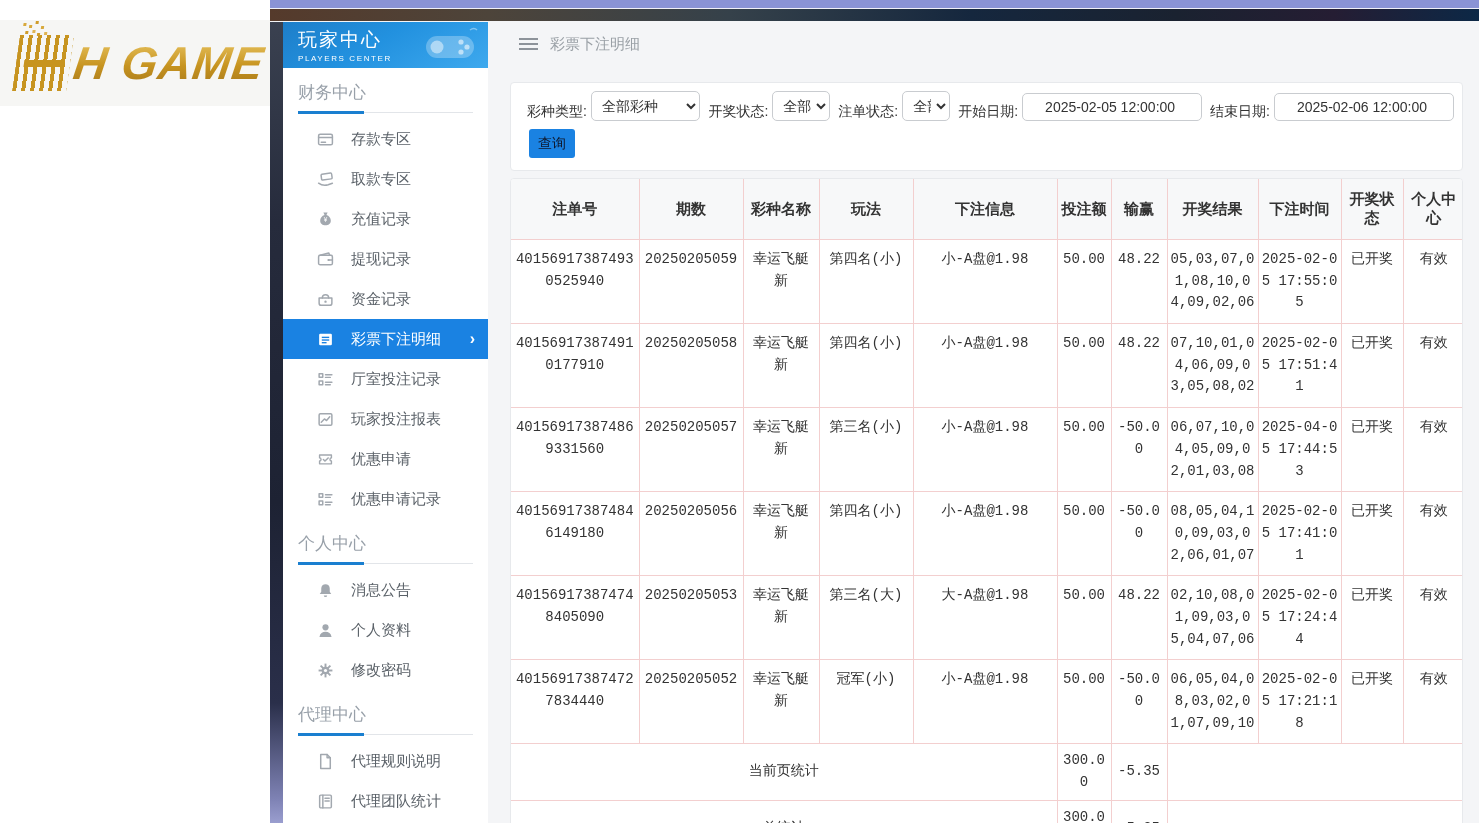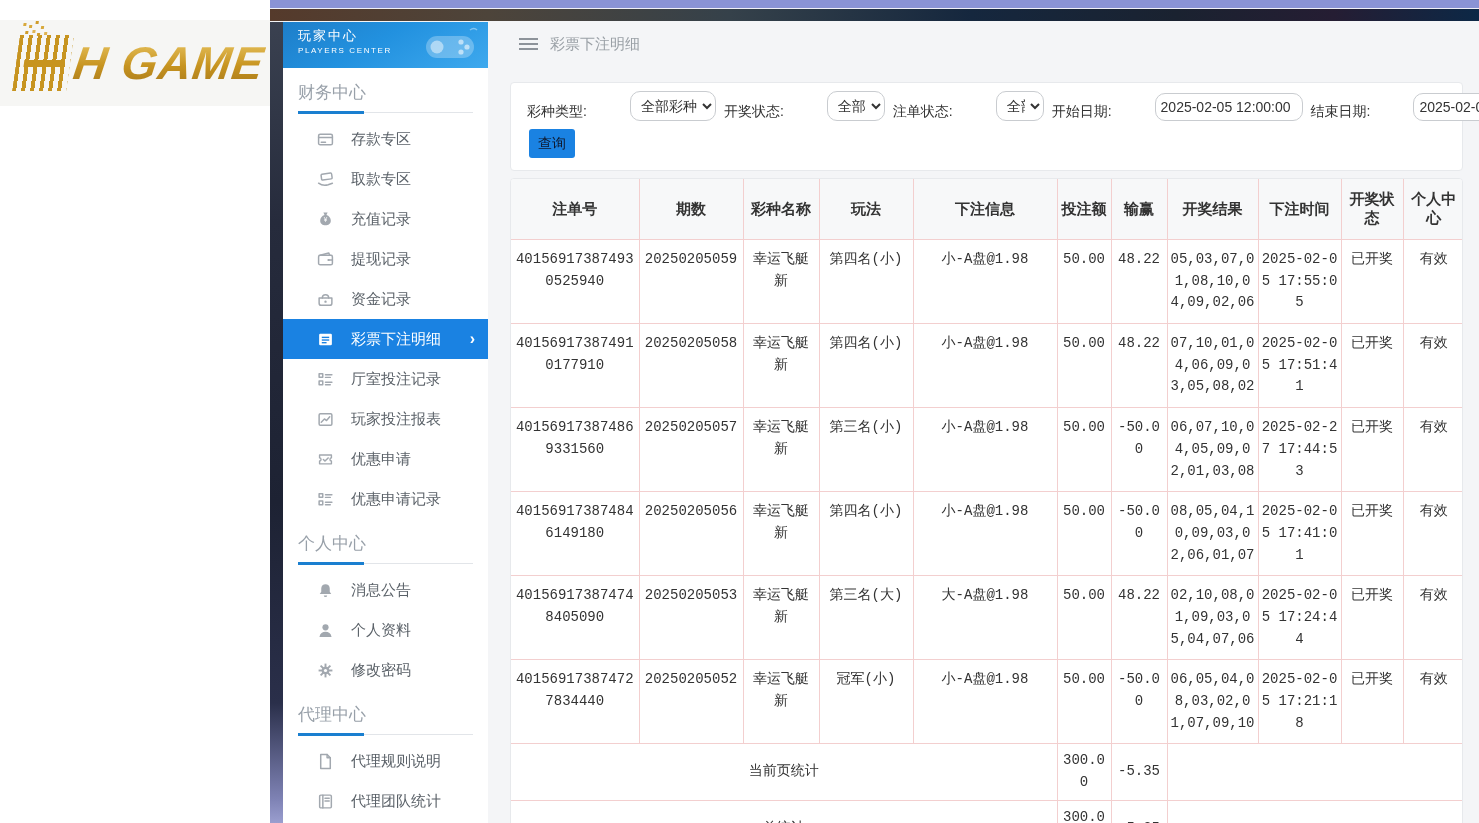--- a/index.html
+++ b/index.html
@@ -28,21 +28,21 @@
   .bar-dark { height:12px;
     background:linear-gradient(90deg,#553a2b 0%,#4d443a 18%,#35414a 38%,#15273e 58%,#1a2230 75%,#251d33 88%,#0c2846 100%); }
   .left-strip { position:absolute; left:0; top:22px; width:13px; height:801px;
     background:linear-gradient(180deg,#3a4150 0%,#262b3c 25%,#1d2233 60%,#2a2f4a 85%,#7e82b4 97%,#9a9ecf 100%); }
   .content { position:absolute; left:13px; top:22px; right:0; bottom:0; background:#f4f5f7; overflow:hidden; }
 
   
   .sidebar { position:absolute; left:0; top:0; width:205px; height:100%; background:#ffffff; overflow:hidden; }
   .sidebar-header { height:46px; position:relative; color:#fff; padding:5px 0 0 15px;
     background:linear-gradient(150deg,#1e7ec9 0%,#2291df 45%,#3ea9ee 100%); }
-  .sidebar-header .t1 { font-size:13px; letter-spacing:2px; }
+  .sidebar-header .t1 { font-size:19px; letter-spacing:2px; }
   .sidebar-header .t2 { font-size:8px; letter-spacing:1.6px; margin-top:1px; }
   .sidebar-header .pad-art { position:absolute; right:8px; top:4px; opacity:.9; }
   .section-title { color:#98a0a9; font-size:17px; padding:13px 15px 7px; }
   .section-rule { height:3px; margin:0 15px 5px 15px;
     background:linear-gradient(90deg,#1a7fd0 0 38%, rgba(0,0,0,0) 38%), linear-gradient(180deg, rgba(0,0,0,0) 0 1px, #e2e5e9 1px 2px, rgba(0,0,0,0) 2px); }
   .menu-item { height:40px; display:flex; align-items:center; padding-left:33px; color:#5a6168; font-size:15px; cursor:pointer; position:relative; }
   .menu-item .mi-icon { width:18px; height:18px; margin-right:17px; color:#a2a8af; display:flex; align-items:center; justify-content:center; }
   .menu-item.active { background:#1a82e2; color:#ffffff; }
   .menu-item.active .mi-icon { color:#ffffff; }
   .menu-item .chev { position:absolute; right:13px; font-size:16px; font-weight:bold; color:#fff; }
@@ -50,26 +50,26 @@
   
   .page { position:absolute; left:227px; top:0; width:953px; }
   .breadcrumb { height:44px; display:flex; align-items:center; color:#9aa0a6; font-size:15px; padding-left:9px; }
   .hamburger { width:19px; margin-right:12px; cursor:pointer; }
   .hamburger div { height:2px; background:#8d939a; margin:3px 0; }
 
   .card { background:#fff; border:1px solid #e7e9ec; border-radius:4px; }
   .filter-card { margin-top:16px; padding:8px 8px 12px 8px; }
   .filter-row { display:flex; align-items:flex-end; font-size:14px; color:#333; white-space:nowrap; }
   .filter-row label { margin:0 4px 0 8px; }
-  select, .date-input { height:30px; border:1px solid #c9ccd0; border-radius:10px; background:#fff; color:#333; font-size:14px; font-family:inherit;margin-left:39px; }
+  select, .date-input { height:30px; border:1px solid #c9ccd0; border-radius:5px; background:#fff; color:#333; font-size:14px; font-family:inherit; }
   select { padding:0 2px 0 6px; }
   .sel-lottery { width:116px; }
   .sel-draw { width:58px; }
   .sel-order { width:48px; }
-  .date-input { width:148px; height:28px; padding:0 5px; }
+  .date-input { width:180px; height:28px; padding:0 22px; }
   .btn-search { margin:8px 0 0 10px; width:46px; height:29px; background:#1a82e2; color:#0f172a; border:none; border-radius:3px; font-size:14px; font-family:inherit; cursor:pointer; }
 
   .table-card { margin-top:7px; overflow:hidden; }
   table { width:100%; border-collapse:collapse; table-layout:fixed;font-family:Liberation Mono, monospace; }
   th { background:#f7f8f9; color:#333; font-size:15px; font-weight:bold; padding:11px 2px; border:1px solid #f3cfcf; }
   td { text-align:center; color:#333; font-size:14px; padding:9px 3px; border:1px solid #f3cfcf; vertical-align:top; line-height:1.55; word-break:break-all; }
   tr.data-row td { height:76px; }
   thead th:first-child, tbody td:first-child { border-left:none; }
   thead th:last-child, tbody tr.data-row td:last-child, tbody tr.sum-row td:last-child { border-right:none; }
   thead th { border-top:none; }
@@ -372,21 +372,21 @@
               </tr>
               <tr class="data-row">
                 <td>401569173874869331560</td>
                 <td>20250205057</td>
                 <td>幸运飞艇新</td>
                 <td>第三名(小)</td>
                 <td>小-A盘@1.98</td>
                 <td>50.00</td>
                 <td>-50.00</td>
                 <td>06,07,10,04,05,09,02,01,03,08</td>
-                <td>2025-02-27 17:44:53</td>
+                <td>2025-04-05 17:44:53</td>
                 <td>已开奖</td>
                 <td>有效</td>
               </tr>
               <tr class="data-row">
                 <td>401569173874846149180</td>
                 <td>20250205056</td>
                 <td>幸运飞艇新</td>
                 <td>第四名(小)</td>
                 <td>小-A盘@1.98</td>
                 <td>50.00</td>

